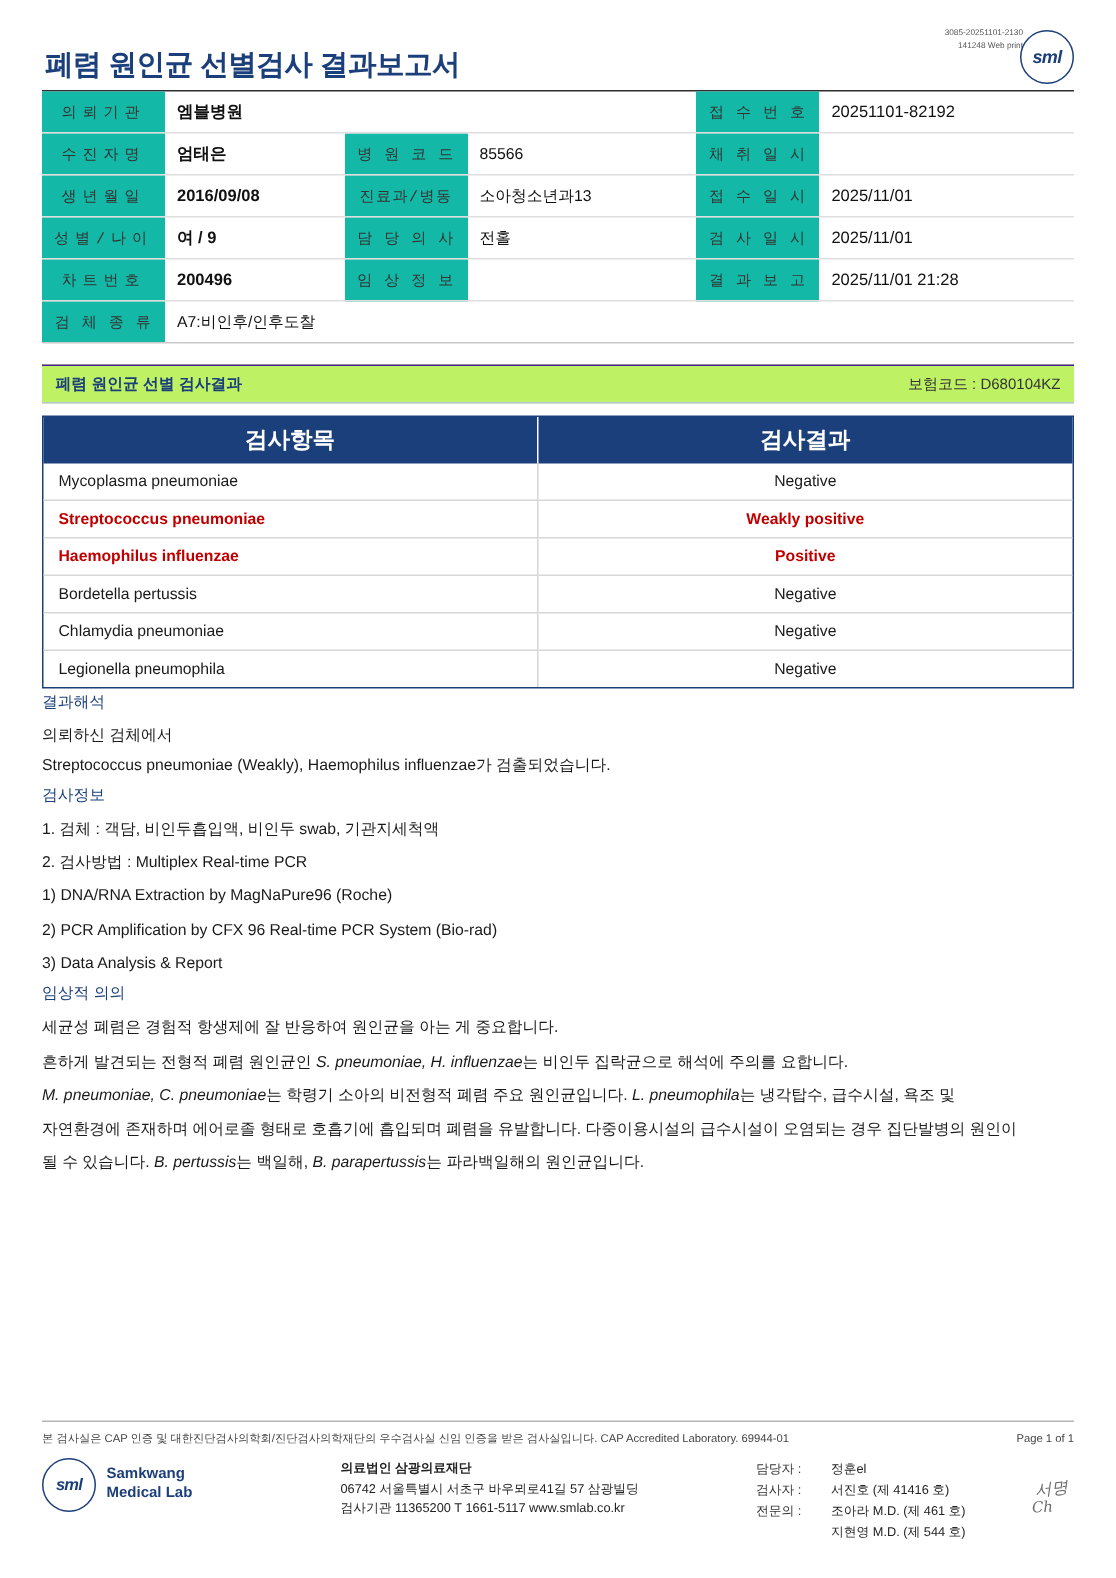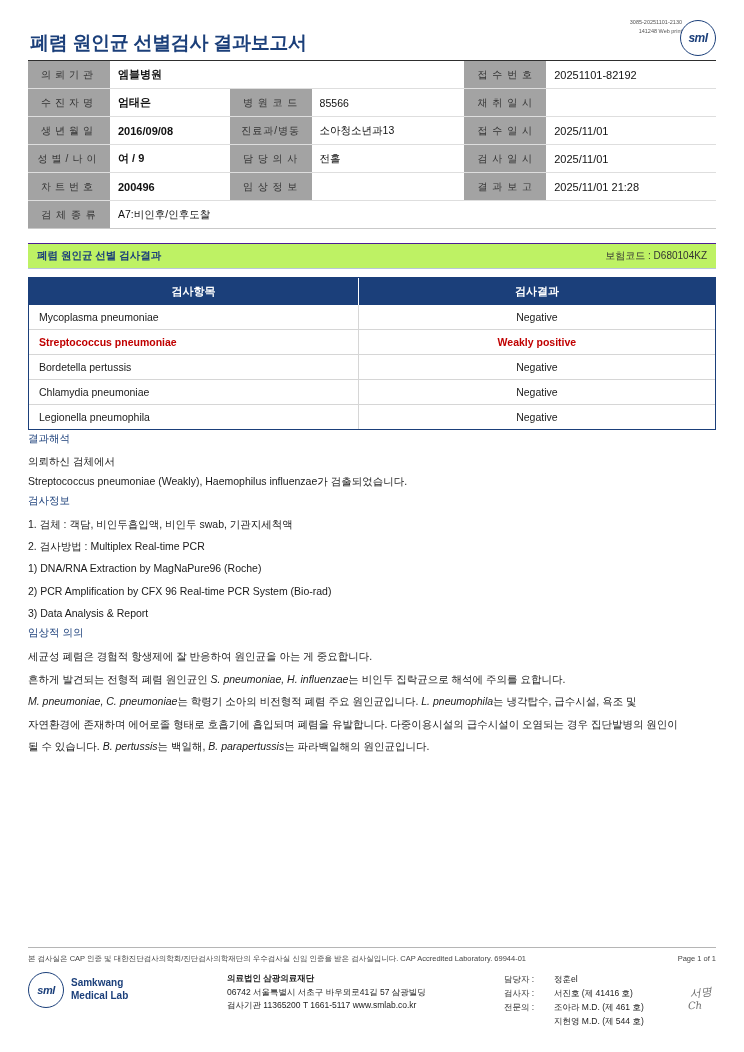--- a/index.html
+++ b/index.html
@@ -79,28 +79,29 @@
   table.info td {
     padding: 5px 8px;
     border-bottom: 1px solid #dedede;
     vertical-align: middle;
     height: 17px;
   }
   table.info tr:last-child td {
     border-bottom: none;
   }
   td.lbl {
-    background: #a3a3a3;
+    background: #14b8a6;
     color: #333;
     width: 66px;
     letter-spacing: 4px;
     text-align: center;
     font-size: 10px;
     padding-left: 2px;
     padding-right: 0;
+    font-family: Liberation Mono, monospace;
   }
   td.lbl.tight { letter-spacing: 1px; }
   td.val {
     font-weight: bold;
     font-size: 11px;
     color: #111;
     padding-left: 10px;
   }
   td.val.normal { font-weight: normal; font-size: 10.5px; }
   td.val.plain { font-weight: normal; }
@@ -133,21 +134,21 @@
   }
   table.res {
     width: 100%;
     border-collapse: collapse;
     font-size: 10.5px;
   }
   table.res th {
     background: #1b3f7a;
     color: #fff;
     font-weight: bold;
-    font-size: 11px;
+    font-size: 15px;
     padding: 6px 4px;
     text-align: center;
     border-right: 1px solid #ffffff;
   }
   table.res th:last-child { border-right: none; }
   table.res td {
     padding: 6px 10px;
     border-bottom: 1px solid #d6d6d6;
     font-size: 10.5px;
   }
@@ -333,20 +334,24 @@
         <th class="name">검사항목</th>
         <th>검사결과</th>
       </tr>
       <tr>
         <td class="name">Mycoplasma pneumoniae</td>
         <td class="val-c">Negative</td>
       </tr>
       <tr>
         <td class="name wpos">Streptococcus pneumoniae</td>
         <td class="val-c wpos">Weakly positive</td>
+      </tr>
+      <tr>
+        <td class="name pos">Haemophilus influenzae</td>
+        <td class="val-c pos">Positive</td>
       </tr>
       <tr>
         <td class="name">Bordetella pertussis</td>
         <td class="val-c">Negative</td>
       </tr>
       <tr>
         <td class="name">Chlamydia pneumoniae</td>
         <td class="val-c">Negative</td>
       </tr>
       <tr>

